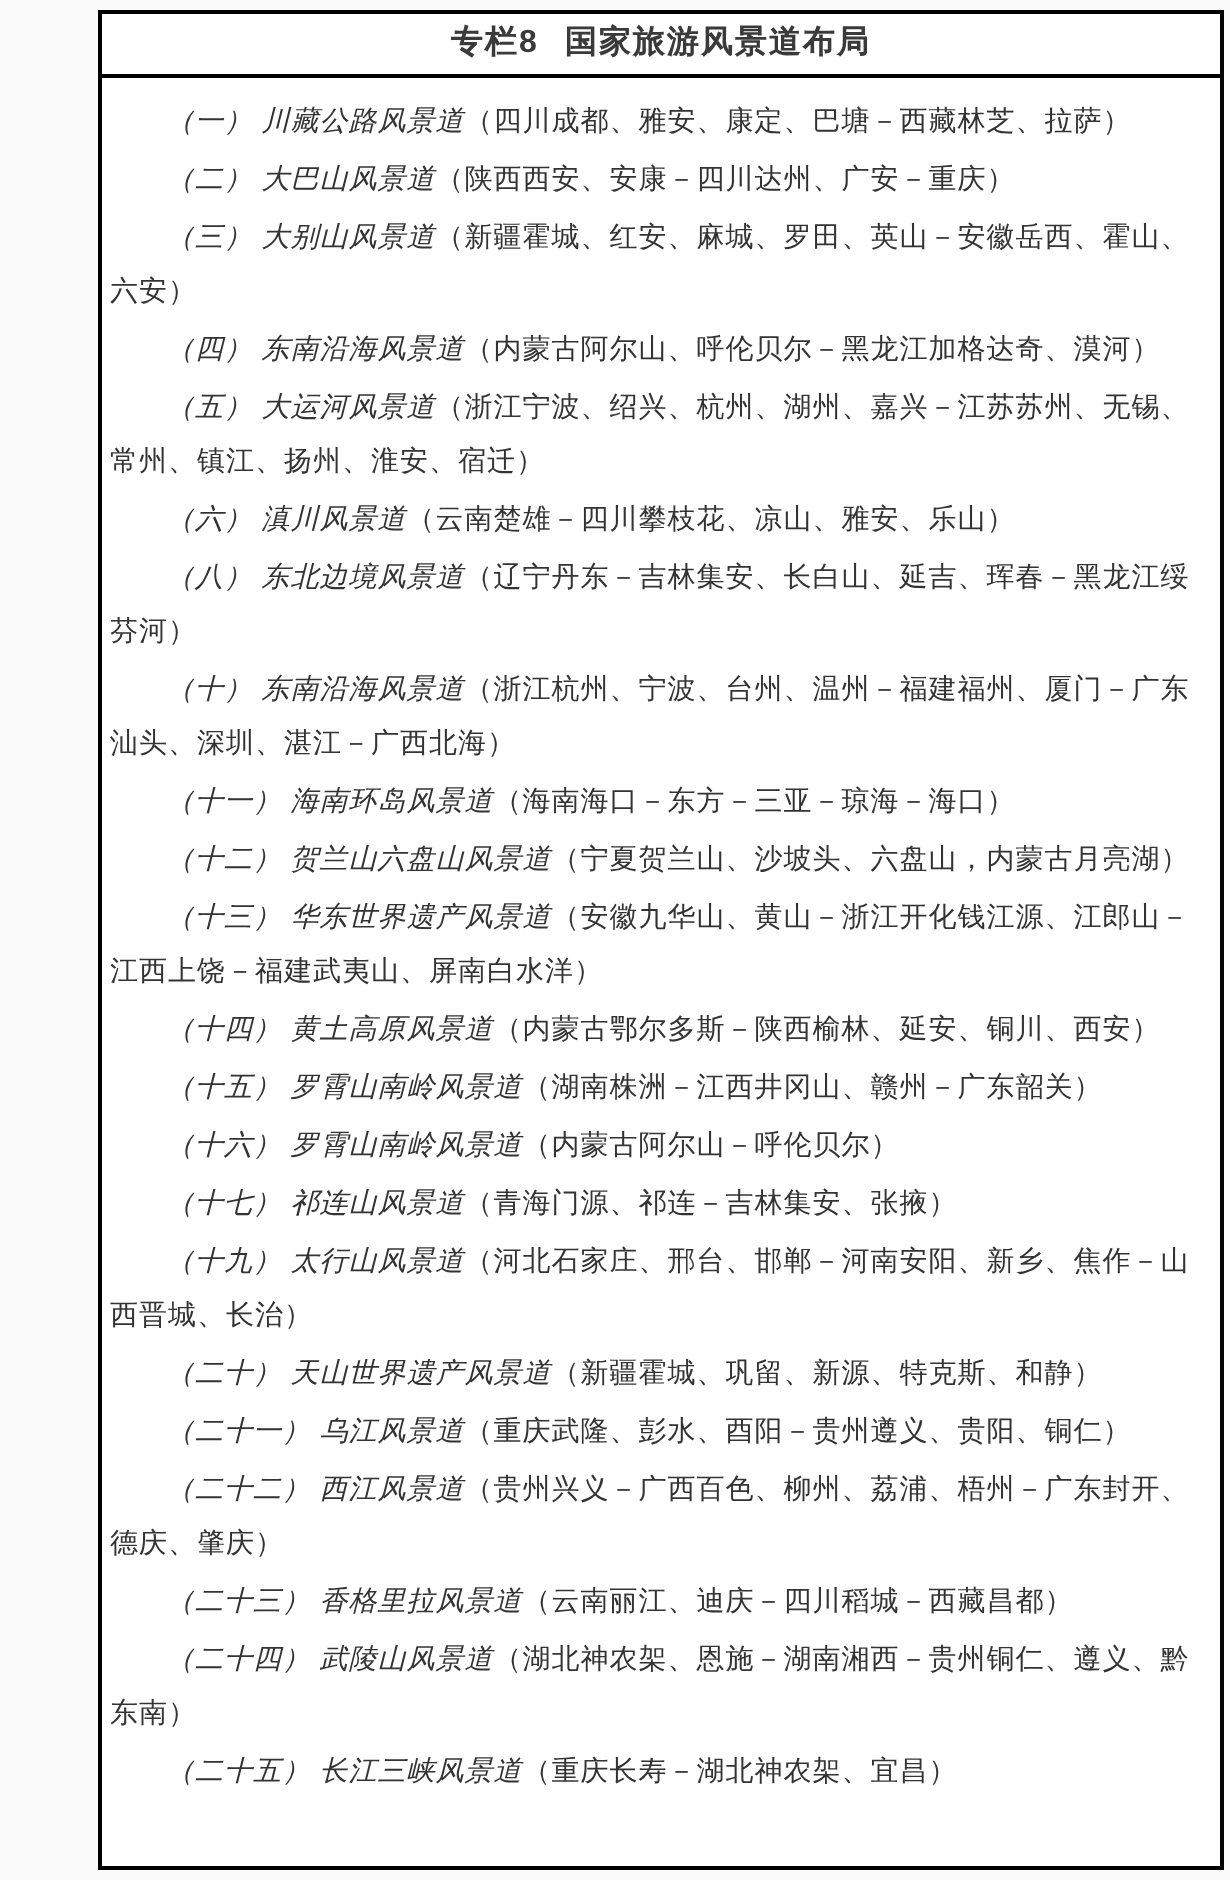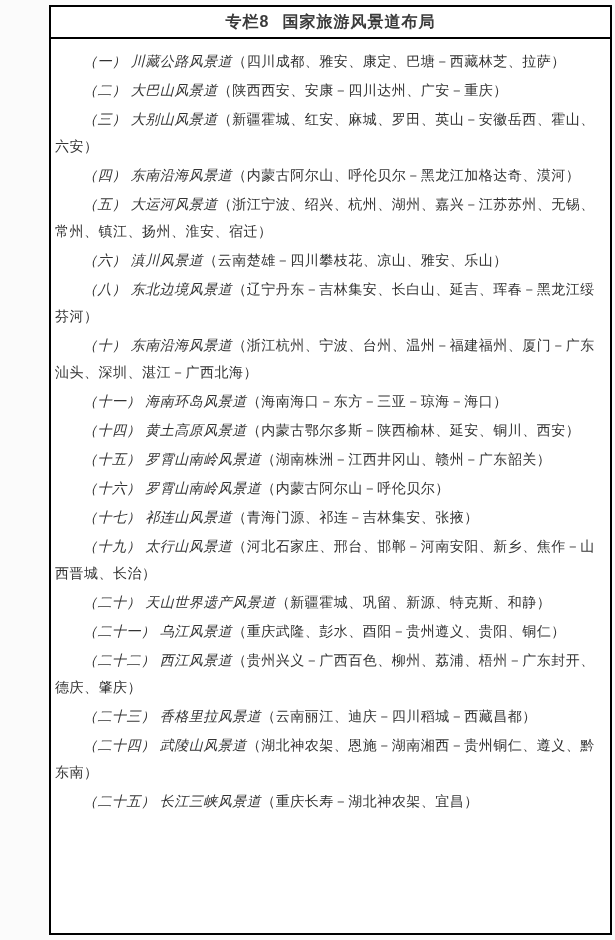--- a/index.html
+++ b/index.html
@@ -90,21 +90,27 @@
 
 
       <p class="item">
         <span class="num">（十）</span><span class="name">东南沿海风景道</span><span class="route">（浙江杭州、宁波、台州、温州－福建福州、厦门－广东汕头、深圳、湛江－广西北海）</span>
       </p>
 
       <p class="item">
         <span class="num">（十一）</span><span class="name">海南环岛风景道</span><span class="route">（海南海口－东方－三亚－琼海－海口）</span>
       </p>
 
+      <p class="item">
+        <span class="num">（十二）</span><span class="name">贺兰山六盘山风景道</span><span class="route">（宁夏贺兰山、沙坡头、六盘山，内蒙古月亮湖）</span>
+      </p>
 
+      <p class="item">
+        <span class="num">（十三）</span><span class="name">华东世界遗产风景道</span><span class="route">（安徽九华山、黄山－浙江开化钱江源、江郎山－江西上饶－福建武夷山、屏南白水洋）</span>
+      </p>
 
       <p class="item">
         <span class="num">（十四）</span><span class="name">黄土高原风景道</span><span class="route">（内蒙古鄂尔多斯－陕西榆林、延安、铜川、西安）</span>
       </p>
 
       <p class="item">
         <span class="num">（十五）</span><span class="name">罗霄山南岭风景道</span><span class="route">（湖南株洲－江西井冈山、赣州－广东韶关）</span>
       </p>
 
       <p class="item">

